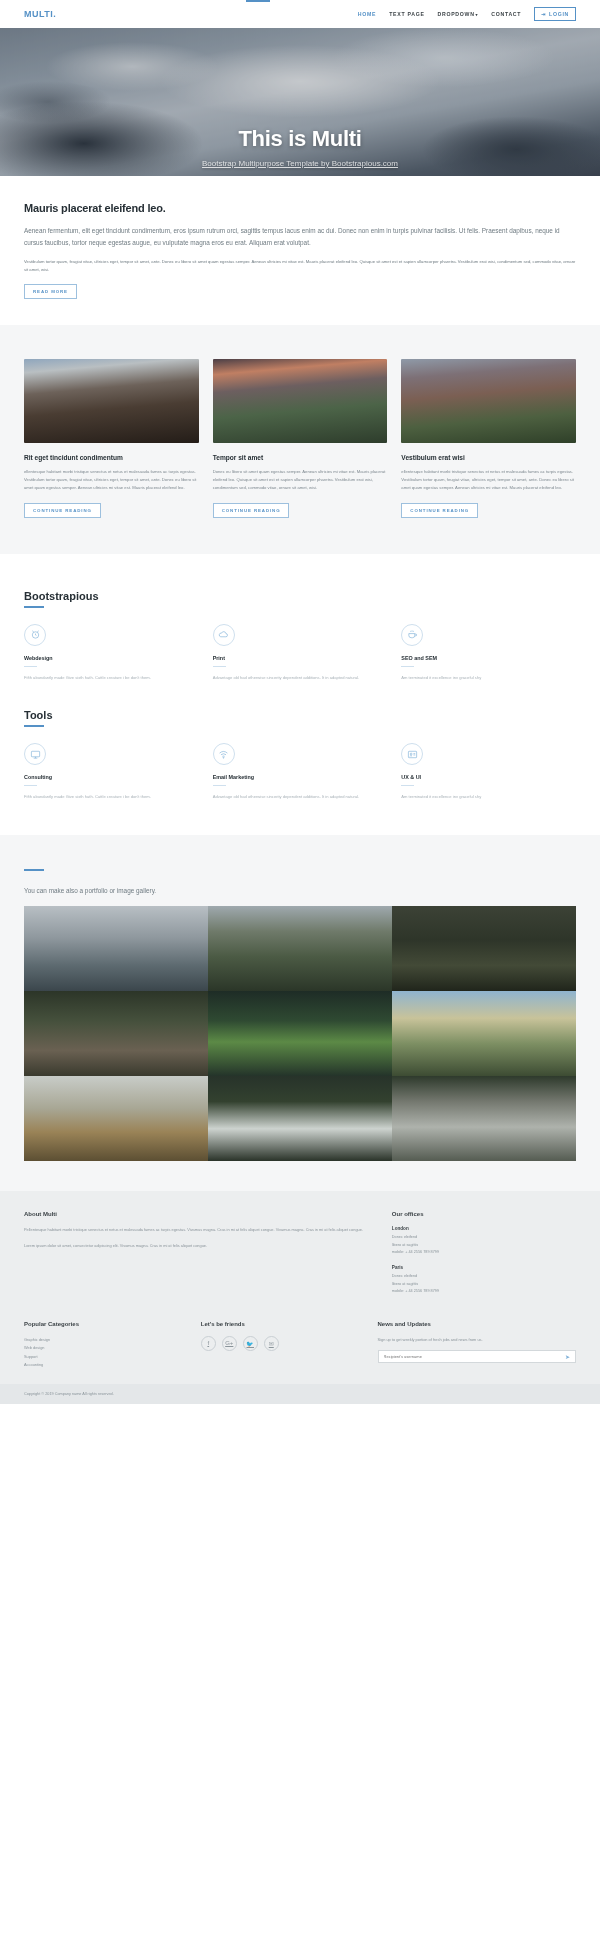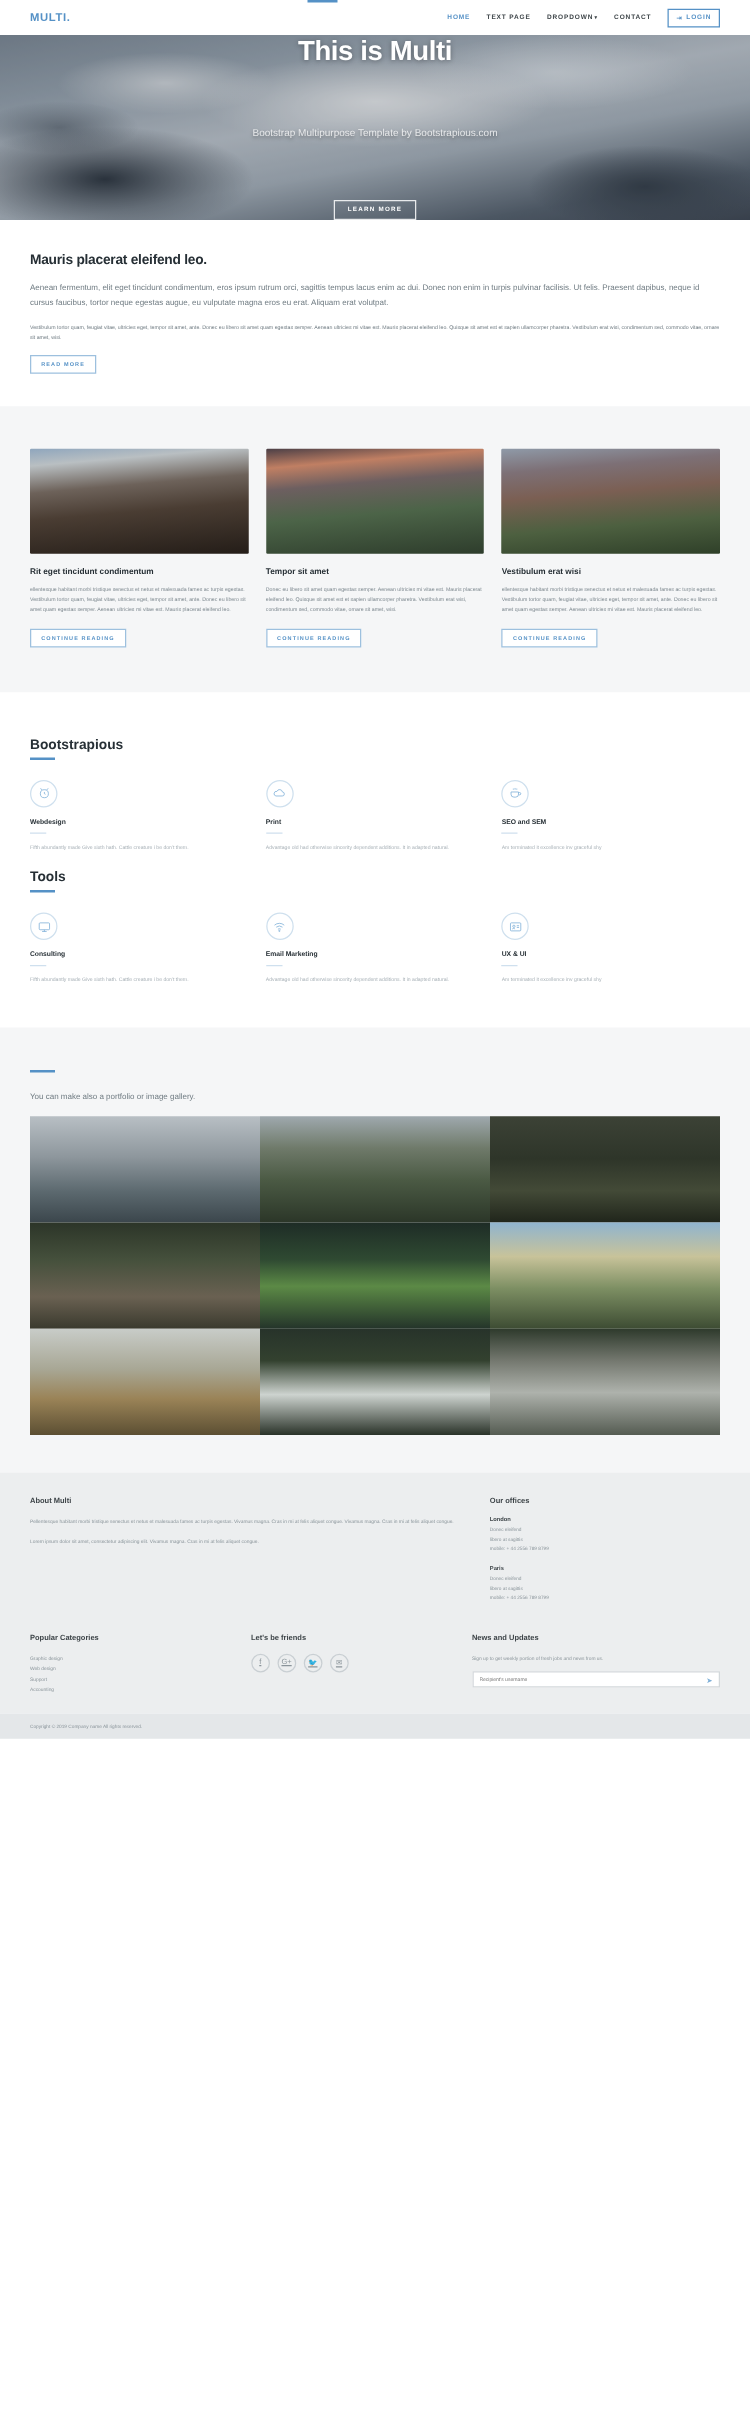--- a/index.html
+++ b/index.html
@@ -19,23 +19,23 @@
   .hero{height:148px;position:relative;overflow:hidden;background:linear-gradient(170deg,#7f8b98 0%,#9aa6b2 22%,#c3cad2 45%,#aab4be 62%,#55606d 85%,#3c4450 100%);}
   .hero:before{content:"";position:absolute;inset:0;
     background:
       radial-gradient(ellipse 170px 60px at 14% 78%, #2b333d 0%, rgba(43,51,61,0) 70%),
       radial-gradient(ellipse 130px 46px at 86% 82%, #333c47 0%, rgba(51,60,71,0) 72%),
       radial-gradient(ellipse 200px 52px at 50% 36%, rgba(255,255,255,.78) 0%, rgba(255,255,255,0) 70%),
       radial-gradient(ellipse 120px 34px at 22% 26%, rgba(255,255,255,.6) 0%, rgba(255,255,255,0) 72%),
       radial-gradient(ellipse 150px 40px at 74% 20%, rgba(235,240,245,.65) 0%, rgba(235,240,245,0) 74%),
       radial-gradient(ellipse 90px 30px at 8% 50%, rgba(60,70,82,.55) 0%, rgba(60,70,82,0) 70%);}
   .hero:after{content:"";position:absolute;inset:0;background:rgba(40,48,58,.22);}
-  .hero-inner{position:relative;z-index:3;height:100%;display:flex;flex-direction:column;align-items:center;justify-content:space-between;text-align:center;}
+  .hero-inner{position:relative;z-index:3;height:100%;display:flex;flex-direction:column;align-items:center;justify-content:flex-end;text-align:center;margin-top:17px;}
   .hero-title{font-size:22px;font-weight:bold;color:#fff;letter-spacing:-.3px;text-shadow:0 1px 4px rgba(0,0,0,.35);}
-  .hero-sub{font-size:8px;color:rgba(255,255,255,.78);margin-top:7px;text-shadow:0 1px 3px rgba(0,0,0,.35);}
+  .hero-sub{font-size:8px;color:rgba(255,255,255,.78);margin-top:7px;text-shadow:0 1px 3px rgba(0,0,0,.35);text-decoration:underline;}
   .hero-btn{margin-top:9px;border:1px solid rgba(255,255,255,.85);color:#fff;font-size:5px;font-weight:bold;letter-spacing:1px;padding:4px 10px;background:transparent;}
   
   .sec{padding:12px 24px;}
   .sec-white{background:#fff;}
   .sec-grey{background:#f5f6f7;}
   .h-main{font-size:11px;font-weight:bold;color:#262f35;letter-spacing:-.2px;}
   .lead{font-size:6.4px;line-height:1.85;color:#6f7b82;margin-top:11px;}
   .small-p{font-size:4.2px;line-height:1.95;color:#6f7b82;margin-top:9px;}
   .btn-outline{display:inline-block;border:1px solid #9dc0de;color:#5591c6;background:#fff;font-size:4.4px;font-weight:bold;letter-spacing:.9px;padding:4px 8px;margin-top:10px;}
   
@@ -166,21 +166,21 @@
               <path d="M17 11h2a2 2 0 0 1 0 4h-2"></path>
               <path d="M8 4v2M11 3v3M14 4v2"></path>
             </svg>
         </div>
         <div class="feat-t">SEO and SEM</div>
         <div class="feat-u"></div>
         <div class="feat-p">Am terminated it excellence inv graceful shy</div>
       </div>
     </div>
 
-    <div class="feat-h" style="margin-top:15px;">Tools</div>
+    <div class="feat-h" style="margin-top:28px;">Tools</div>
     <div class="feat-h-u"></div>
     <div class="feats">
       <div class="feat">
         <div class="circ">
           <svg width="11" height="11" viewBox="0 0 24 24" fill="none" stroke="currentColor" stroke-width="1.4">
               <rect x="3" y="5" width="18" height="12" rx="1.5"></rect>
               <path d="M12 17v3M8 20h8"></path>
             </svg>
         </div>
         <div class="feat-t">Consulting</div>

